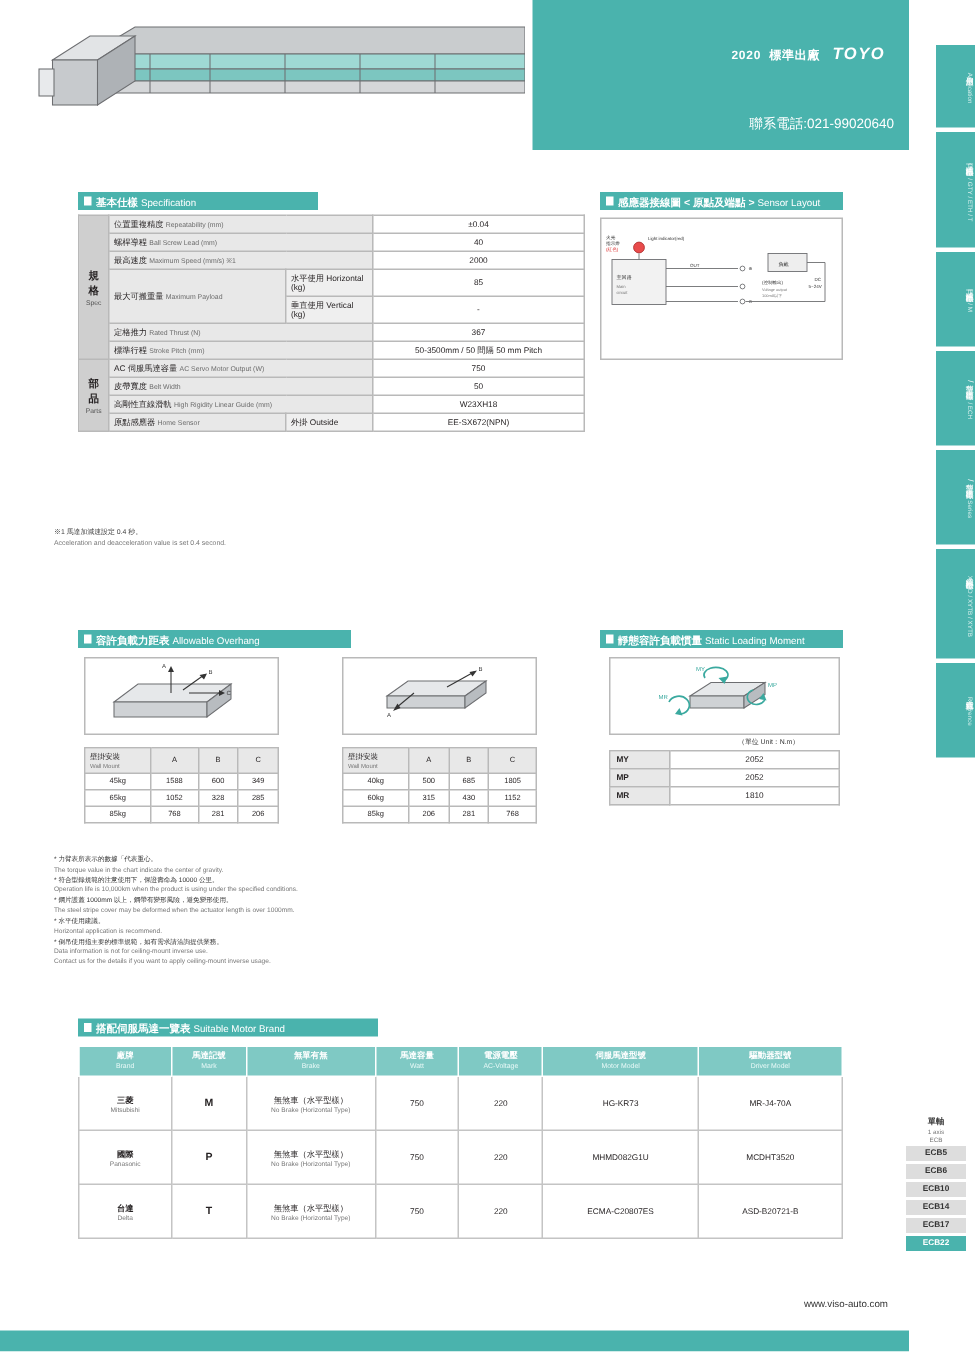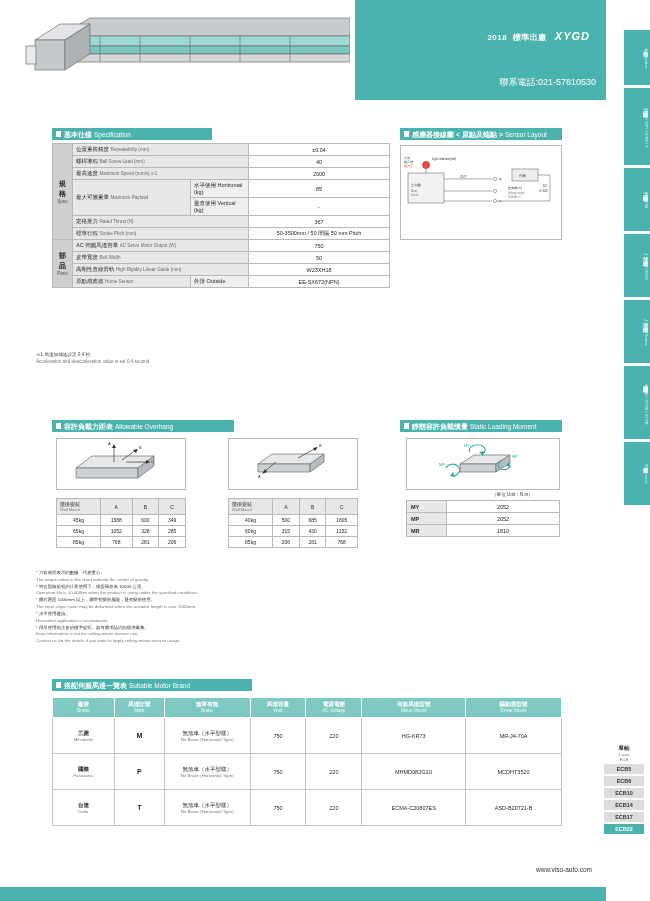--- a/index.html
+++ b/index.html
@@ -114,25 +114,25 @@
     <rect x="6" y="40" width="10" height="18" fill="#e8eaec"></rect>
     <line x1="80" y1="30" x2="80" y2="56"></line>
     <line x1="120" y1="30" x2="120" y2="56"></line>
     <line x1="170" y1="30" x2="170" y2="56"></line>
     <line x1="220" y1="30" x2="220" y2="56"></line>
     <line x1="270" y1="30" x2="270" y2="56"></line>
   </g>
 </svg>
 
 <div class="hdr-title">
-  <span>2018</span>
+  <span>2020</span>
   &nbsp;<span>標準出廠</span>
-  &nbsp;&nbsp;<span class="toyo">XYGD</span>
-</div>
-<div class="hdr-phone">聯系電話:021-57810530</div>
+  &nbsp;&nbsp;<span class="toyo">TOYO</span>
+</div>
+<div class="hdr-phone">聯系電話:021-99020640</div>
 
 <div class="side-tabs">
   <div class="tab" style="top:30px;height:56px;">
     <span>應用例</span>
     <span class="en">Application</span>
   </div>
   <div class="tab" style="top:88px;height:78px;">
     <span>一體式 標準出廠</span>
     <span class="en">GTH / GTY / ETH / T</span>
   </div>

